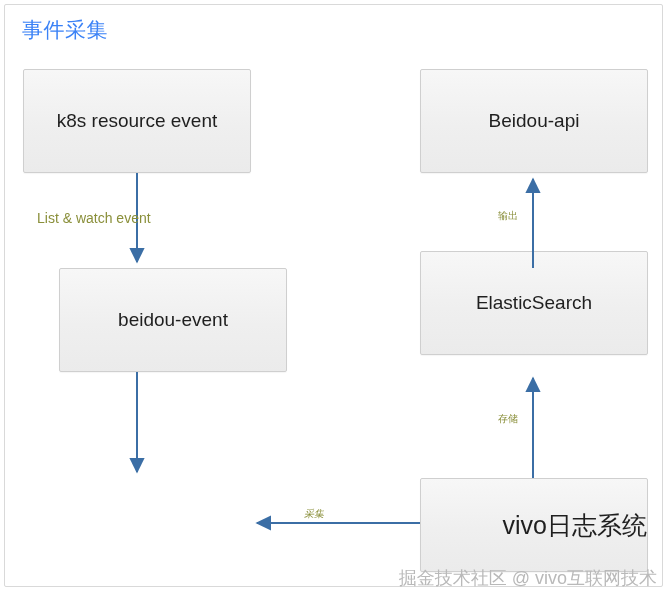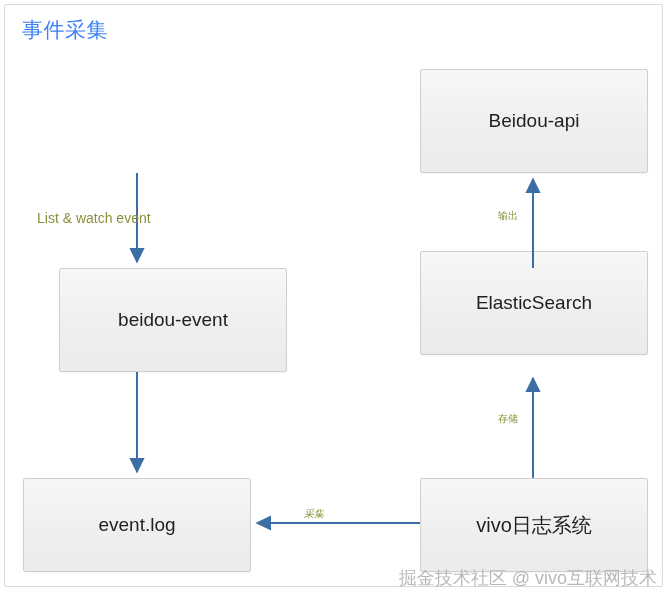--- a/index.html
+++ b/index.html
@@ -45,21 +45,22 @@
     border: 1px solid #cfcfcf;
     border-radius: 2px;
     display: flex;
     align-items: center;
     justify-content: center;
     color: #1f1f1f;
     font-size: 19px;
     box-shadow: 0 1px 1px rgba(0,0,0,0.04);
   }
   .node.cjk {
-    font-size: 20px;
+    font-size: 25px;
+    justify-content: flex-end;
   }
   .edge {
     position: absolute;
   }
   .edge svg {
     display: block;
     overflow: visible;
   }
   .edge-label {
     position: absolute;
@@ -82,36 +83,36 @@
 </style>
 </head>
 <body>
 
 <div id="canvas">
 
   <div id="frame"></div>
 
   <div id="title">事件采集</div>
 
+  <div class="node" style="left:23px; top:69px; width:228px; height:104px;">
+    <span>k8s resource event</span>
+  </div>
 
   <div class="node" style="left:420px; top:69px; width:228px; height:104px;">
     <span>Beidou-api</span>
   </div>
 
   <div class="node" style="left:23px; top:268px; width:228px; height:104px;margin-left:36px;">
     <span>beidou-event</span>
   </div>
 
   <div class="node" style="left:420px; top:251px; width:228px; height:104px;">
     <span>ElasticSearch</span>
   </div>
 
-  <div class="node" style="left:23px; top:478px; width:228px; height:94px;">
-    <span>event.log</span>
-  </div>
 
   <div class="node cjk" style="left:420px; top:478px; width:228px; height:94px;">
     <span>vivo日志系统</span>
   </div>
 
   <div class="edge" style="left:0; top:0; width:671px; height:596px;">
     <svg width="671" height="596" aria-hidden="true">
       <defs>
         <marker id="arrow-blue" markerWidth="9" markerHeight="9" refX="7.2" refY="4.5" orient="auto">
           <path d="M0,0.6 L8,4.5 L0,8.4 Z" fill="#3b6ea5"></path>

